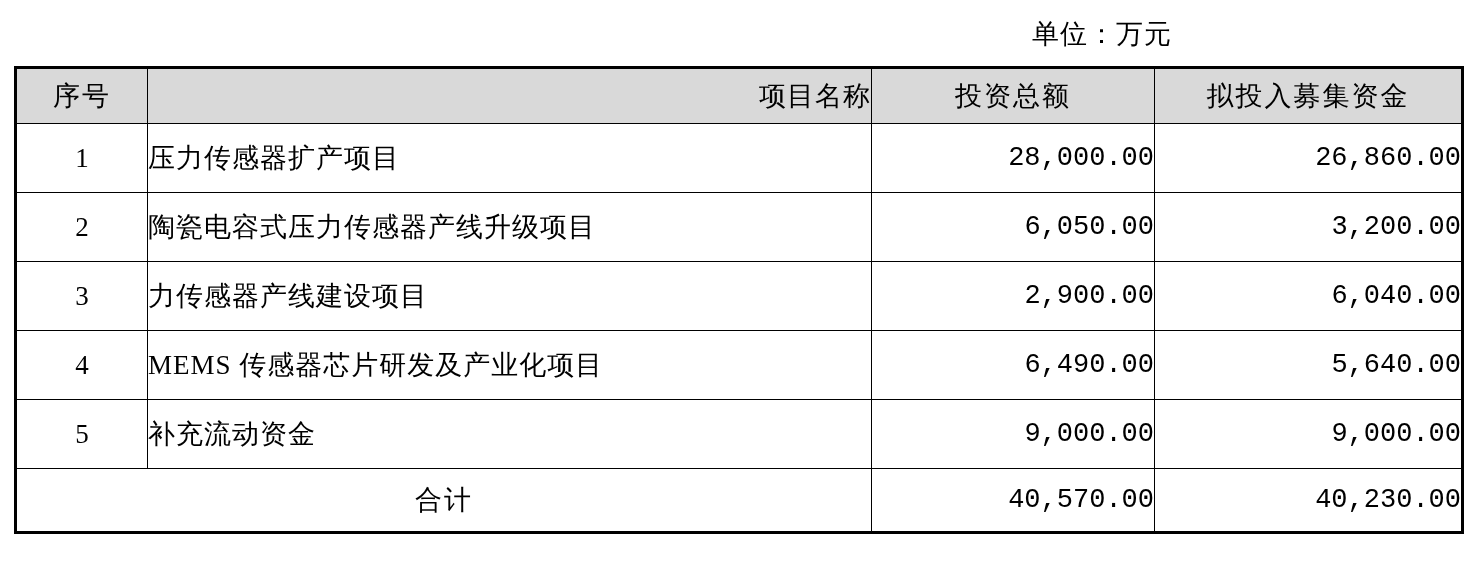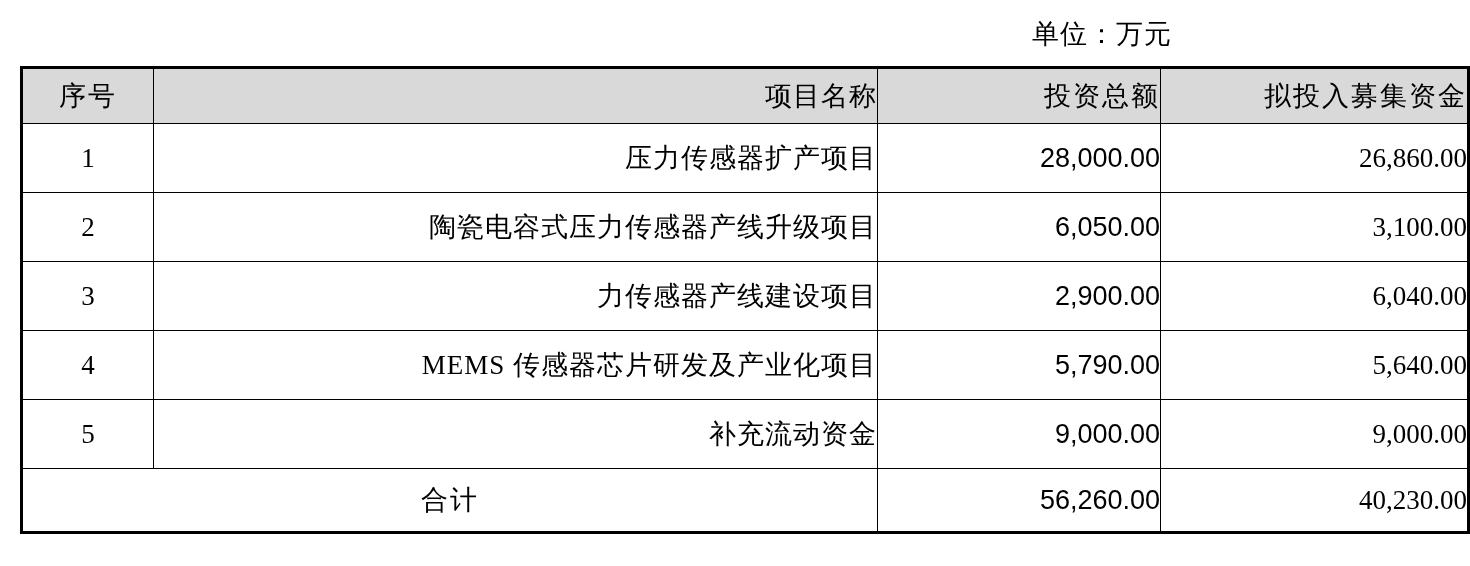--- a/index.html
+++ b/index.html
@@ -25,21 +25,21 @@
     top: 18px;
     right: 12px;
     font-size: 27px;
     letter-spacing: 1px;
     line-height: 1.2;
     white-space: nowrap;
   }
   .table-wrap {
     position: absolute;
     top: 66px;
-    left: 20px;
+    left: 14px;
     width: 1450px;
   }
   table.fund-table {
     border-collapse: collapse;
     width: 1450px;
     table-layout: fixed;
     border: 3px solid #000;
   }
   table.fund-table td, table.fund-table th {
     border: 1px solid #000;
@@ -55,40 +55,40 @@
     letter-spacing: 2px;
   }
   tbody td {
     height: 68px;
   }
   .c-no {
     text-align: center;
     width: 130px;
   }
   .c-name {
-    text-align: right;
+    text-align: left;
     padding-left: 16px;
     letter-spacing: 1px;
   }
   .c-total {
     text-align: right;
     padding-right: 14px;
     width: 282px;
-    font-family: Liberation Sans, sans-serif;
+    font-family: Liberation Mono, monospace;
     font-size: 26px;
   }
   .c-raise {
     text-align: right;
     padding-right: 14px;
     width: 306px;
-    font-family: Liberation Serif, serif;
+    font-family: Liberation Mono, monospace;
     font-size: 26px;
   }
   thead .c-total, thead .c-raise {
-    text-align: right;
+    text-align: center;
     padding-right: 0;
     font-family: Liberation Mono, monospace;
     font-size: 27px;
   }
   .total-row td.total-label {
     text-align: center;
     letter-spacing: 2px;
   }
   tbody tr:last-child td {
     height: 62px;
@@ -116,42 +116,42 @@
         <tr>
           <td class="c-no">1</td>
           <td class="c-name">压力传感器扩产项目</td>
           <td class="c-total">28,000.00</td>
           <td class="c-raise">26,860.00</td>
         </tr>
         <tr>
           <td class="c-no">2</td>
           <td class="c-name">陶瓷电容式压力传感器产线升级项目</td>
           <td class="c-total">6,050.00</td>
-          <td class="c-raise">3,100.00</td>
+          <td class="c-raise">3,200.00</td>
         </tr>
         <tr>
           <td class="c-no">3</td>
           <td class="c-name">力传感器产线建设项目</td>
           <td class="c-total">2,900.00</td>
           <td class="c-raise">6,040.00</td>
         </tr>
         <tr>
           <td class="c-no">4</td>
           <td class="c-name">MEMS 传感器芯片研发及产业化项目</td>
-          <td class="c-total">5,790.00</td>
+          <td class="c-total">6,490.00</td>
           <td class="c-raise">5,640.00</td>
         </tr>
         <tr>
           <td class="c-no">5</td>
           <td class="c-name">补充流动资金</td>
           <td class="c-total">9,000.00</td>
           <td class="c-raise">9,000.00</td>
         </tr>
         <tr class="total-row">
           <td class="total-label" colspan="2">合计</td>
-          <td class="c-total">56,260.00</td>
+          <td class="c-total">40,570.00</td>
           <td class="c-raise">40,230.00</td>
         </tr>
       </tbody>
     </table>
   </div>
 
 </div>
 
 </body></html>

